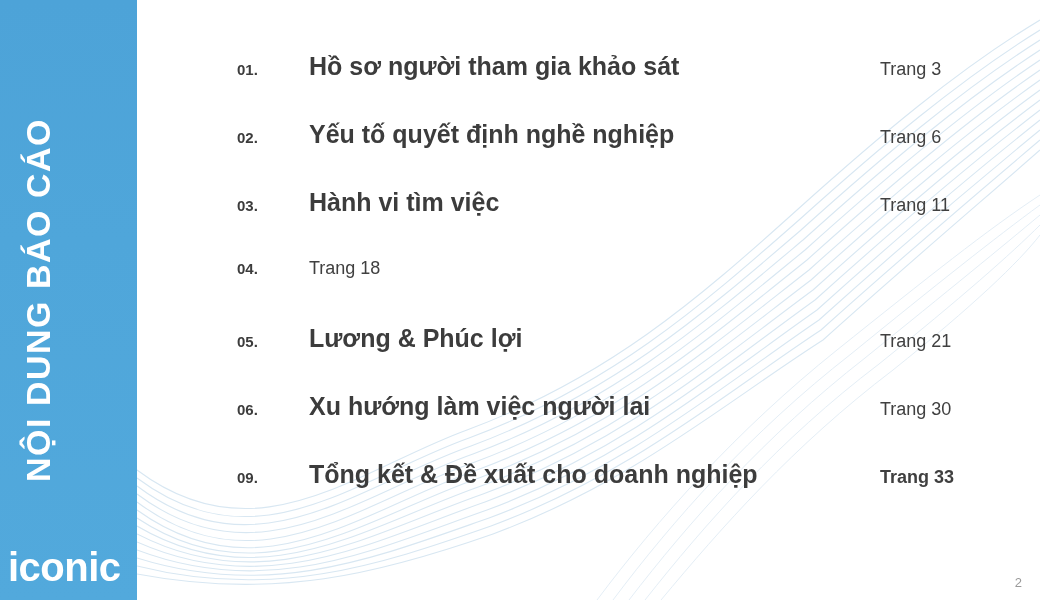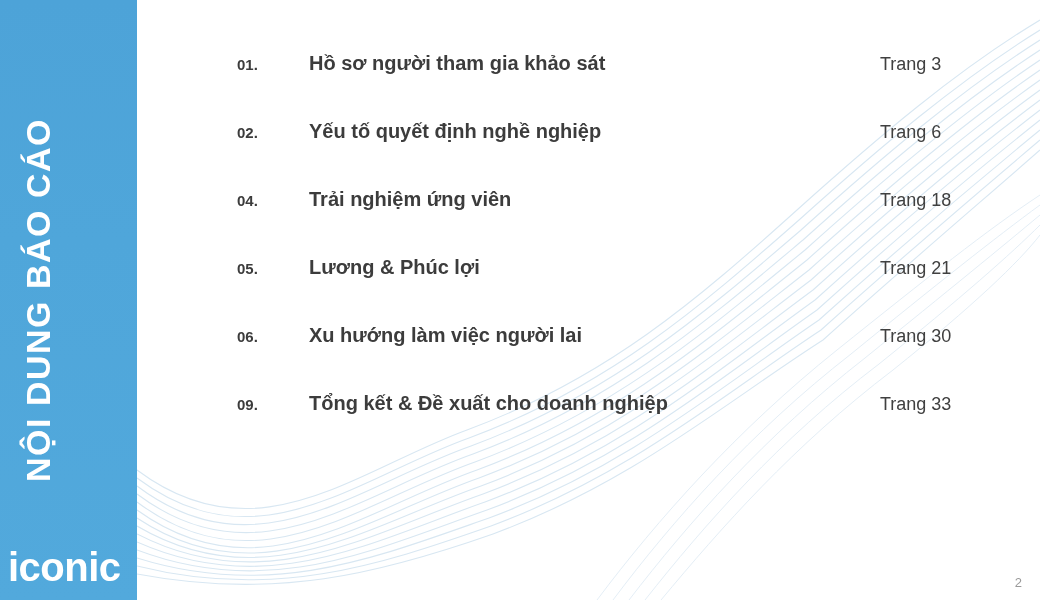--- a/index.html
+++ b/index.html
@@ -87,21 +87,21 @@
   }
   .toc-num {
     width: 72px;
     flex: none;
     font-size: 15px;
     font-weight: bold;
     color: #3c3c3c;
   }
   .toc-label {
     flex: 1 1 auto;
-    font-size: 20px;
+    font-size: 25px;
     font-weight: bold;
     color: #3c3c3c;
     white-space: nowrap;
   }
   .toc-page {
     flex: none;
     width: 120px;
     text-align: left;
     font-size: 18px;
     color: #404040;
@@ -166,24 +166,28 @@
       <div class="toc-label">Hồ sơ người tham gia khảo sát</div>
       <div class="toc-page">Trang 3</div>
     </div>
 
     <div class="toc-row">
       <div class="toc-num">02.</div>
       <div class="toc-label">Yếu tố quyết định nghề nghiệp</div>
       <div class="toc-page">Trang 6</div>
     </div>
 
+    <div class="toc-row">
+      <div class="toc-num">03.</div>
+      <div class="toc-label">Hành vi tìm việc</div>
+      <div class="toc-page">Trang 11</div>
+    </div>
 
     <div class="toc-row">
       <div class="toc-num">04.</div>
-      <div class="toc-label">Trải nghiệm ứng viên</div>
       <div class="toc-page">Trang 18</div>
     </div>
 
     <div class="toc-row">
       <div class="toc-num">05.</div>
       <div class="toc-label">Lương &amp; Phúc lợi</div>
       <div class="toc-page">Trang 21</div>
     </div>
 
     <div class="toc-row">

